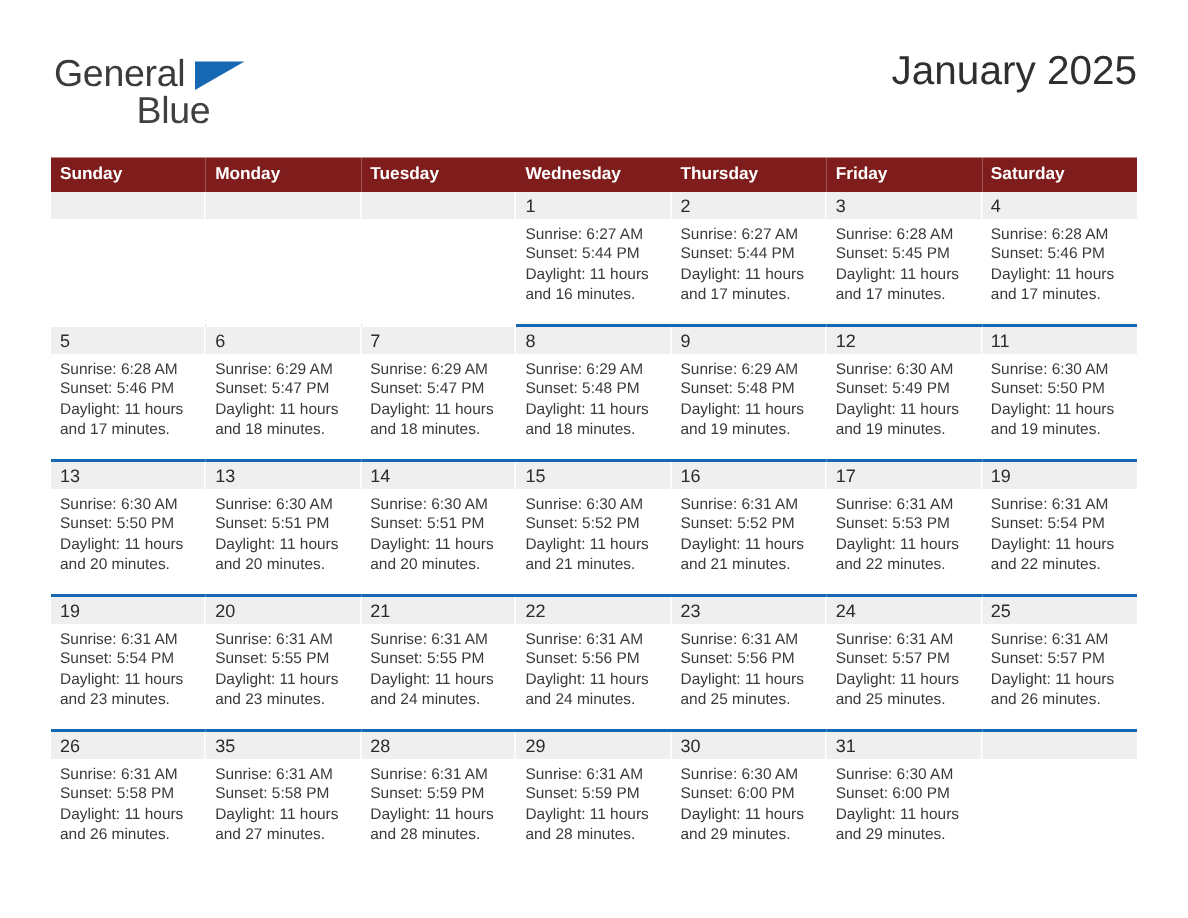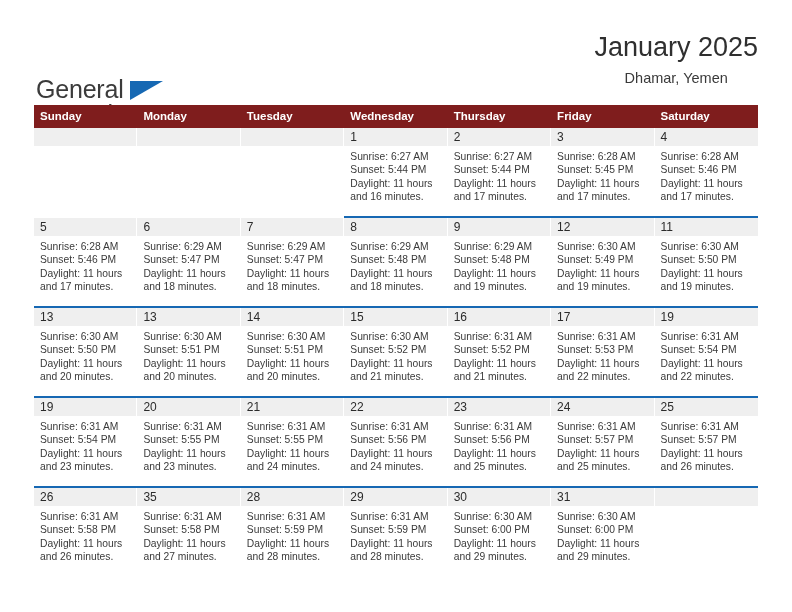--- a/index.html
+++ b/index.html
@@ -30,21 +30,20 @@
     width: 724px;
     height: 68px;
   }
 
   .logo {
     position: absolute;
     left: 0;
     top: 0;
     width: 180px;
     height: 60px;
-    margin-top: 40px;
   }
   .logo-general {
     position: absolute;
     left: 2px;
     top: 5px;
     font-size: 25px;
     color: #3b3b3b;
     letter-spacing: -0.2px;
     font-family: "Liberation Sans", sans-serif;
   }
@@ -175,21 +174,20 @@
   <div class="header">
 
     <div class="logo">
       <span class="logo-general">General</span>
       <span class="logo-triangle"></span>
       <span class="logo-blue">Blue</span>
     </div>
 
     <div class="title-block">
       <div class="cal-title">January 2025</div>
-      <div class="cal-subtitle">Dhamar, Yemen</div>
     </div>
 
   </div>
 
   <table class="calendar">
     <thead>
       <tr>
         <th>Sunday</th>
         <th>Monday</th>
         <th>Tuesday</th>

